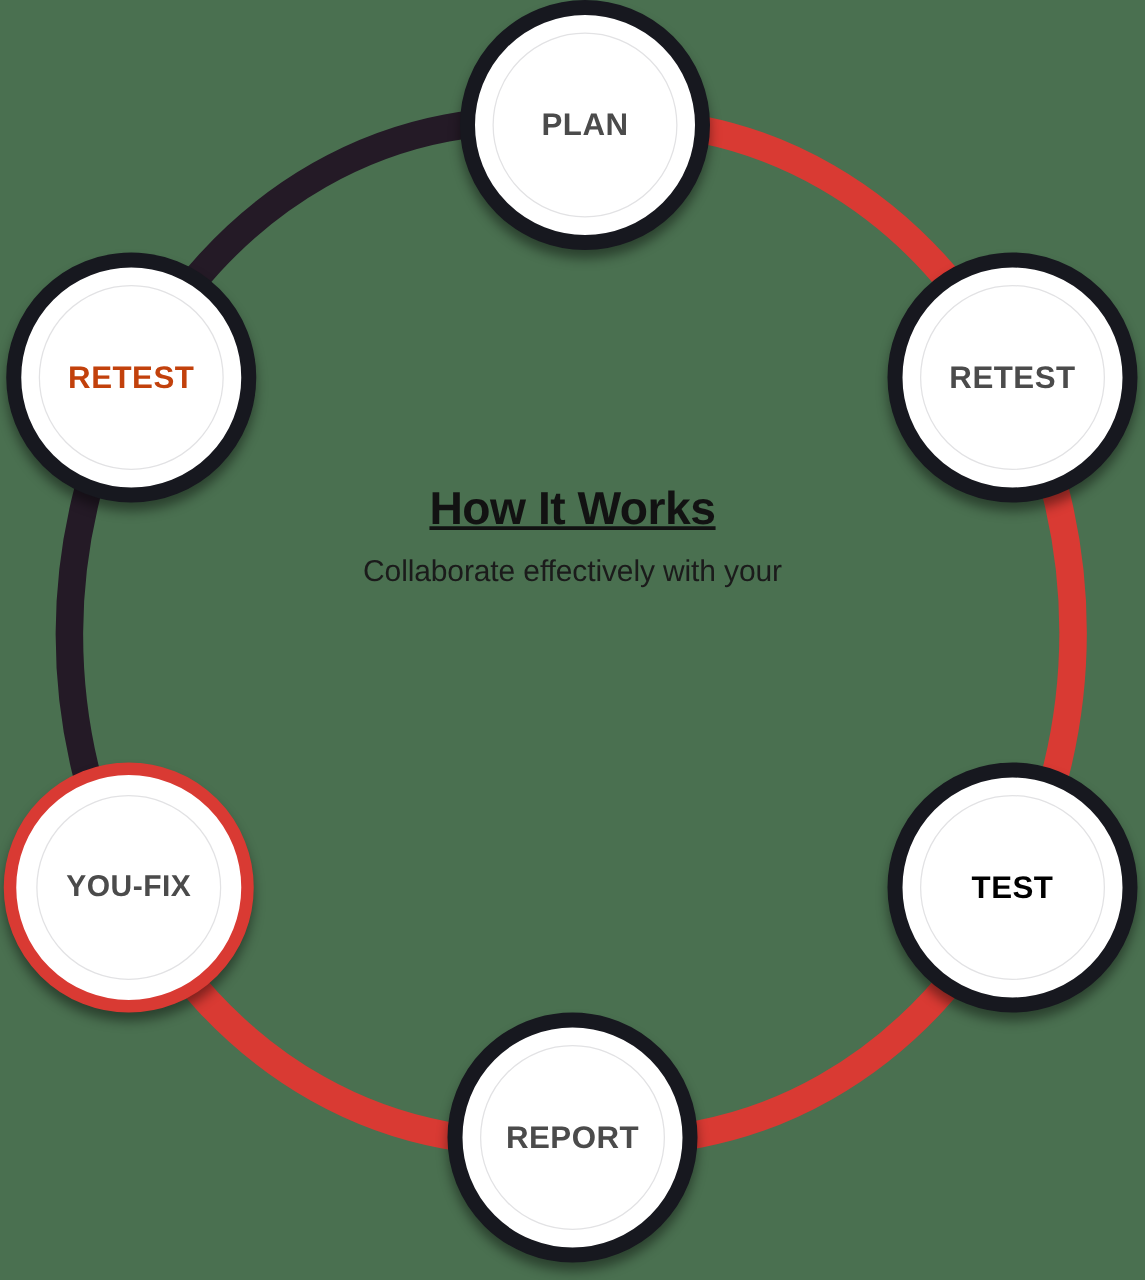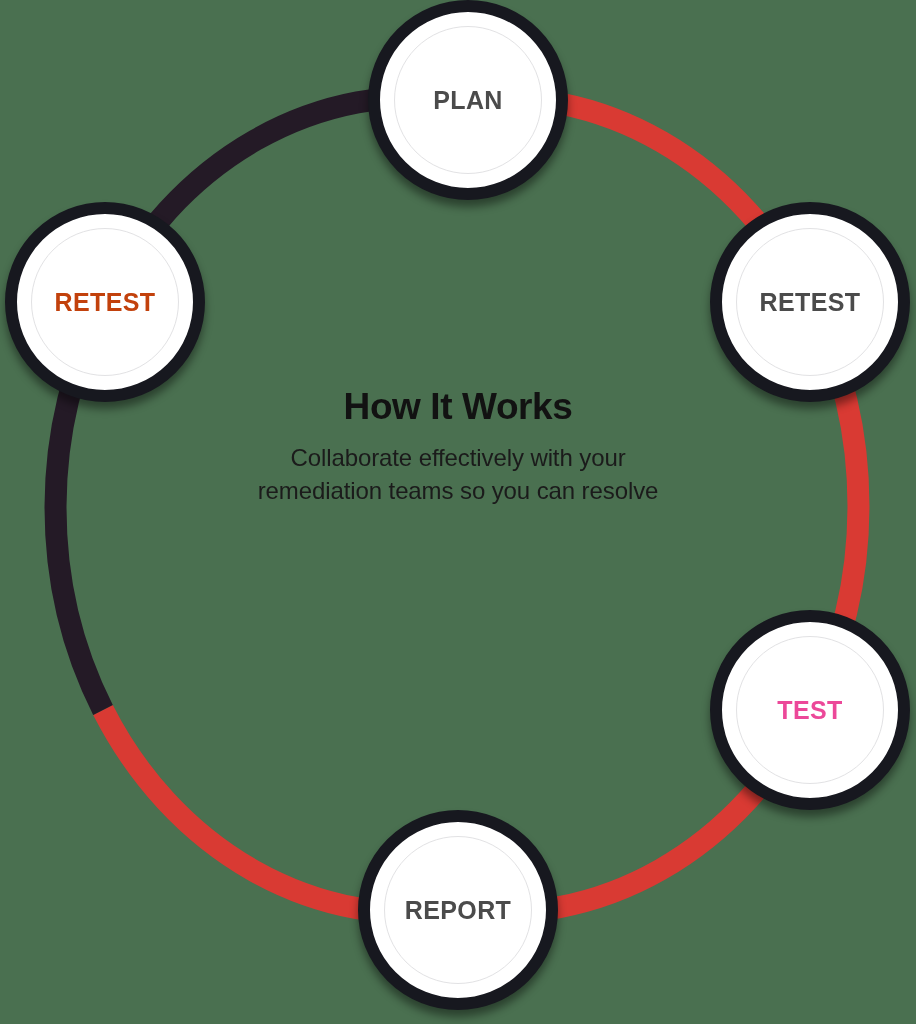--- a/index.html
+++ b/index.html
@@ -42,20 +42,21 @@
     pointer-events: none;
   }
   .center-title {
     font-family: "Liberation Sans", sans-serif;
     font-size: 37px;
     font-weight: bold;
     color: #121212;
     letter-spacing: -0.4px;
     line-height: 1.05;
     margin: 0 0 14px 0;
+    text-decoration: underline;
   }
   .center-sub {
     font-family: "Liberation Sans", sans-serif;
     font-size: 24px;
     font-weight: normal;
     color: #1b1b1b;
     line-height: 1.38;
     margin: 12px;
     letter-spacing: -0.1px;
   }
@@ -133,43 +134,47 @@
 
       <path stroke="#241a26" d="M 103 710 A 358 406 0 0 1 105 302"></path>
       <path stroke="#241a26" d="M 105 302 A 358 406 0 0 1 460 100"></path>
     </g>
   </svg>
 
   <div class="center-text">
     <h1 class="center-title" style="color: rgb(18, 18, 18);">How It Works</h1>
     <p class="center-sub">
       <span>Collaborate effectively with your</span><br>
-      <span>remediation teams so you can resolve</span><br>
+      <br>
     </p>
   </div>
 
   <div class="node dark" id="node-plan" style="border-color: rgb(23, 24, 31); background: rgb(255, 255, 255);">
     <span class="node-inner-ring"></span>
     <span class="node-label" style="color: rgb(75, 75, 75);">PLAN</span>
   </div>
 
   <div class="node dark" id="node-scope" style="border-color: rgb(23, 24, 31); background: rgb(255, 255, 255);">
     <span class="node-inner-ring"></span>
     <span class="node-label" style="color: rgb(75, 75, 75);">RETEST</span>
   </div>
 
   <div class="node dark" id="node-test" style="border-color: rgb(23, 24, 31); background: rgb(255, 255, 255);">
     <span class="node-inner-ring"></span>
-    <span class="node-label" style="color: #ec4899;">TEST</span>
+    <span class="node-label" style="color: #000000;">TEST</span>
   </div>
 
   <div class="node dark" id="node-report" style="border-color: rgb(23, 24, 31); background: rgb(255, 255, 255);">
     <span class="node-inner-ring"></span>
     <span class="node-label" style="color: rgb(75, 75, 75);">REPORT</span>
   </div>
 
+  <div class="node accent" id="node-youfix" style="border-color: rgb(217, 58, 51); background: rgb(255, 255, 255);">
+    <span class="node-inner-ring"></span>
+    <span class="node-label" style="color: rgb(75, 75, 75);">YOU-FIX</span>
+  </div>
 
   <div class="node dark" id="node-retest" style="border-color: rgb(23, 24, 31); background: rgb(255, 255, 255);">
     <span class="node-inner-ring"></span>
     <span class="node-label" style="color: #c2410c;">RETEST</span>
   </div>
 
 </div>
 
 </body></html>

